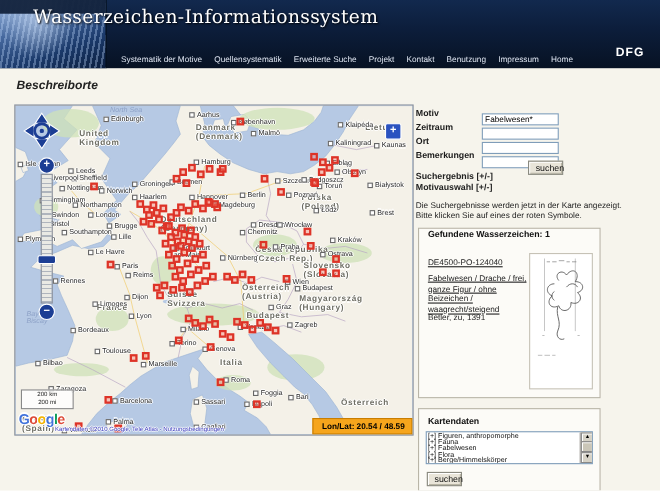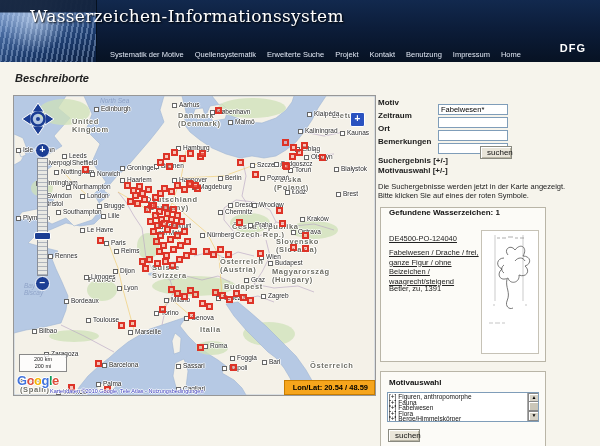--- a/index.html
+++ b/index.html
@@ -450,21 +450,21 @@
         </g>
         <g stroke="#888" stroke-width="0.5">
           <path d="M7,92 h4 M13,92 h5 M20,92 h3"></path>
           <path d="M11,74 h2 M43,74 h2"></path>
         </g>
       </svg>
     </div>
   </div>
 
   <div class="panel" id="motiv-panel">
-    <div class="mp-title">Motivauswahl</div>
+    <div class="mp-title">Kartendaten</div>
     <div id="listbox">
       <div id="listbox-items">
           <div class="lb-item">[+] Figuren, anthropomorphe</div>
           <div class="lb-item">[+] Fauna</div>
           <div class="lb-item">[+] Fabelwesen</div>
           <div class="lb-item">[+] Flora</div>
           <div class="lb-item">[+] Berge/Himmelskörper</div>
         </div>
       <div id="lb-scroll">
         <div class="sb-btn" id="sb-up">▲</div>

